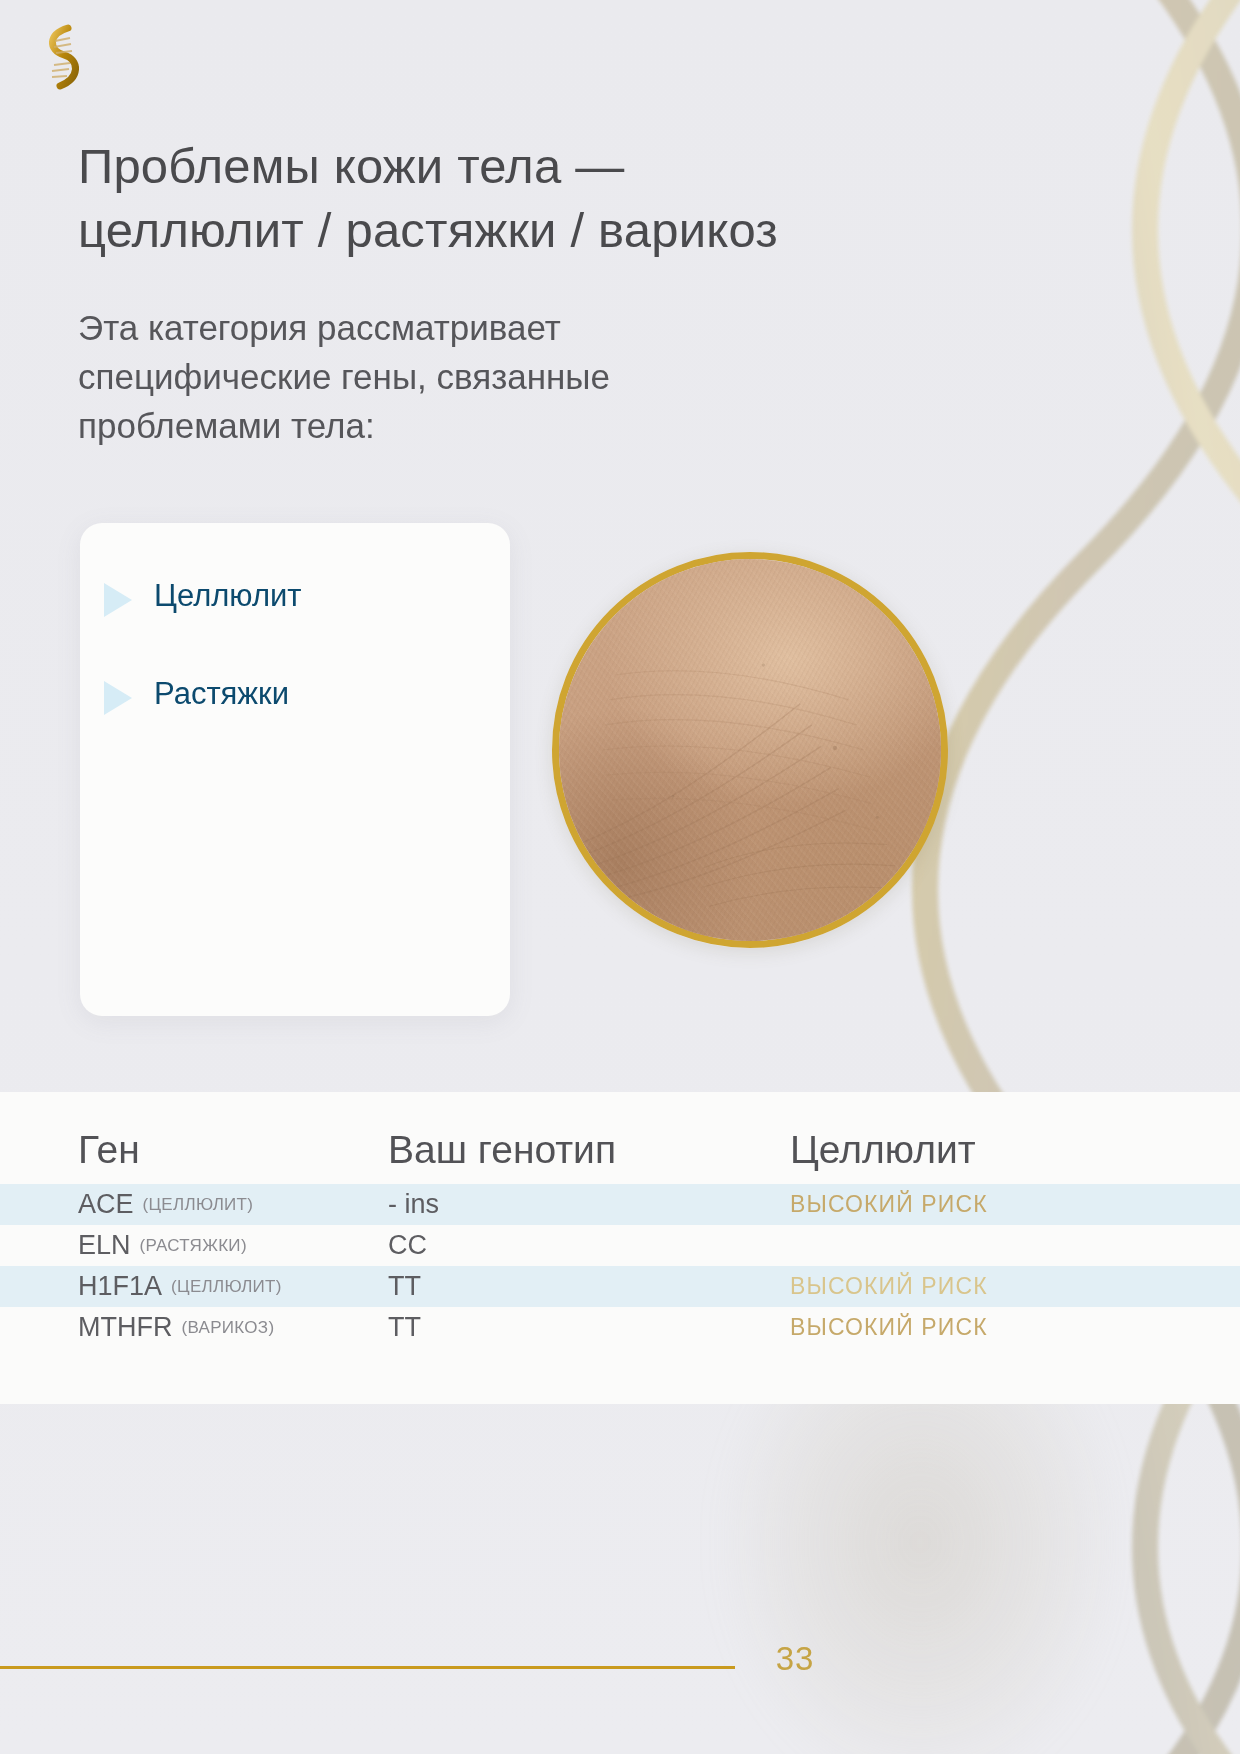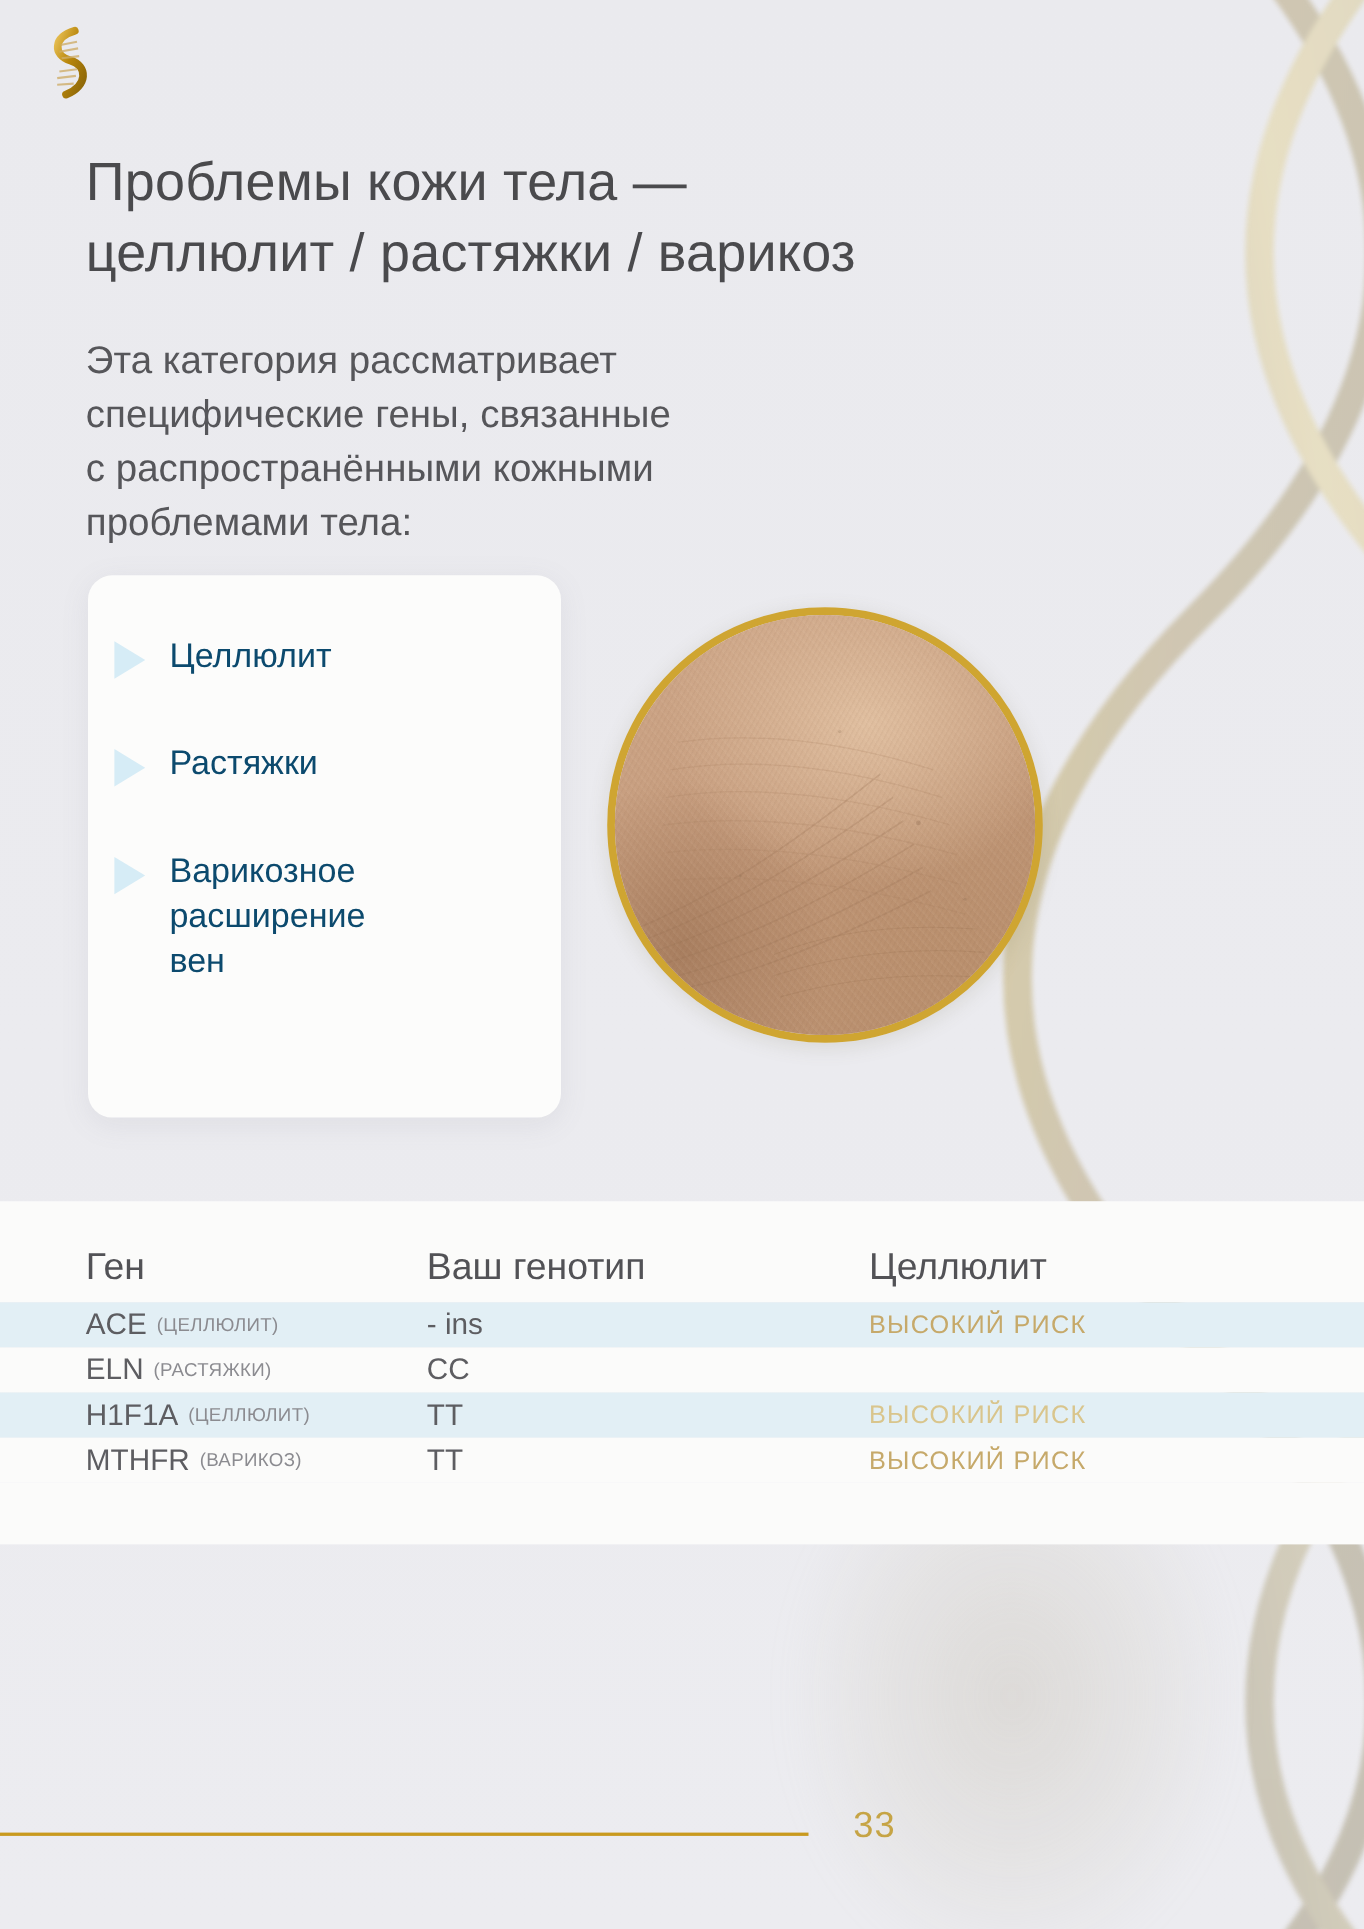--- a/index.html
+++ b/index.html
@@ -188,21 +188,21 @@
     height: 100%;
     display: flex;
     align-items: center;
     font-weight: 300;
   }
   .c-gene   { left: 78px;  width: 300px; }
   .c-geno   { left: 388px; width: 380px; }
   .c-res    { left: 790px; width: 420px; }
 
   .t-head .cell {
-    font-size: 34px;
+    font-size: 39px;
     color: #525256;
     align-items: flex-end;
     padding-bottom: 12px;
     box-sizing: border-box;
   }
 
   .t-row .cell {
     font-size: 27px;
     color: #5d5d61;
     align-items: center;
@@ -320,39 +320,32 @@
   </div>
 
   <h1 class="title">
     <span class="t-line">Проблемы кожи тела —</span>
     <span class="t-line">целлюлит / растяжки / варикоз</span>
   </h1>
 
   <p class="intro">
     <span class="p-line">Эта категория рассматривает</span>
     <span class="p-line">специфические гены, связанные</span>
-    <span class="p-line">с распространёнными кожными</span>
     <span class="p-line">проблемами тела:</span>
   </p>
 
   <div class="card">
     <div class="bullets">
       <div class="bullet">
         <span class="tri"></span>
         <span class="btext">Целлюлит</span>
       </div>
       <div class="bullet">
         <span class="tri"></span>
         <span class="btext">Растяжки</span>
-      </div>
-      <div class="bullet">
-        <span class="tri"></span>
-        <span class="btext">Варикозное
-расширение
-вен</span>
       </div>
     </div>
   </div>
 
   <div class="photo">
     <div class="skin2"></div>
     <svg class="creases" viewBox="0 0 396 396" preserveAspectRatio="none" aria-hidden="true">
       <g fill="none" stroke="#9b7456" stroke-width="1.5" opacity=".5">
         <path d="M10 300 C90 268 160 222 250 150"></path>
         <path d="M12 312 C92 284 168 240 262 172"></path>

